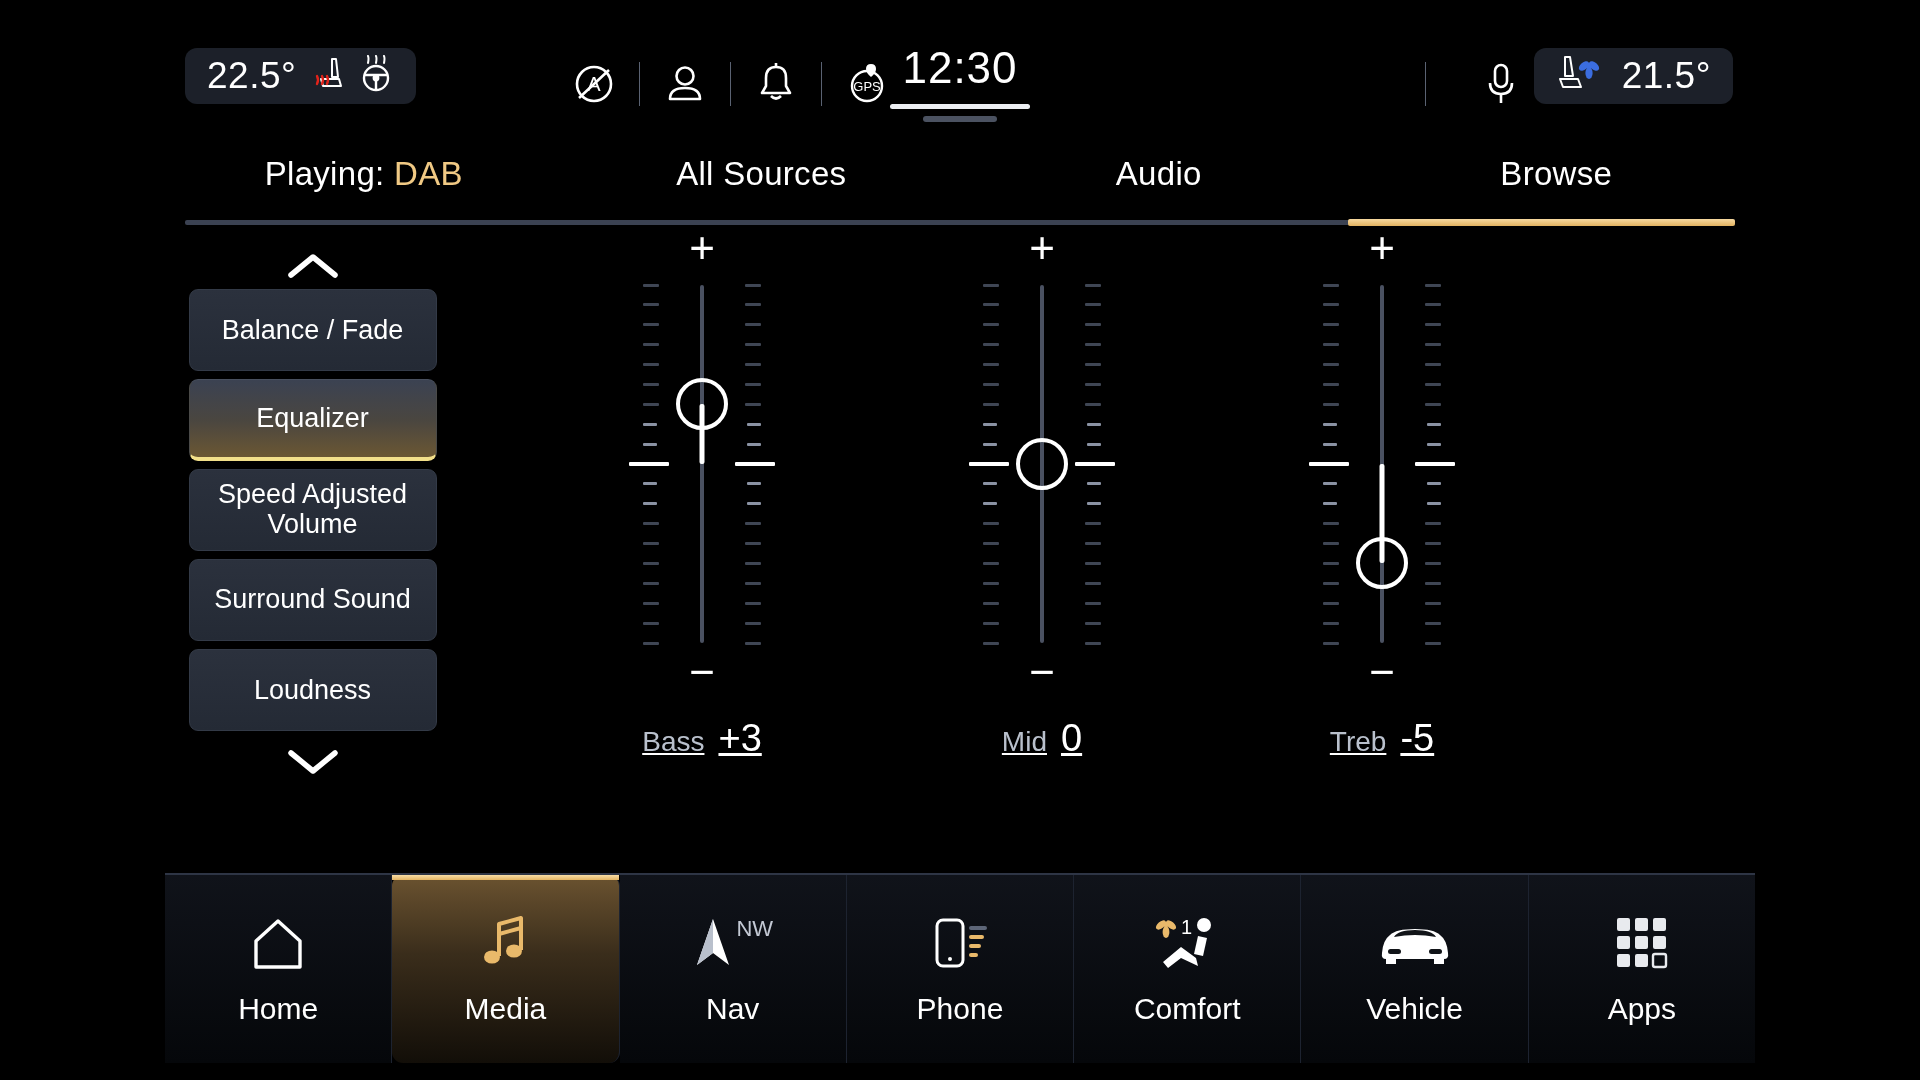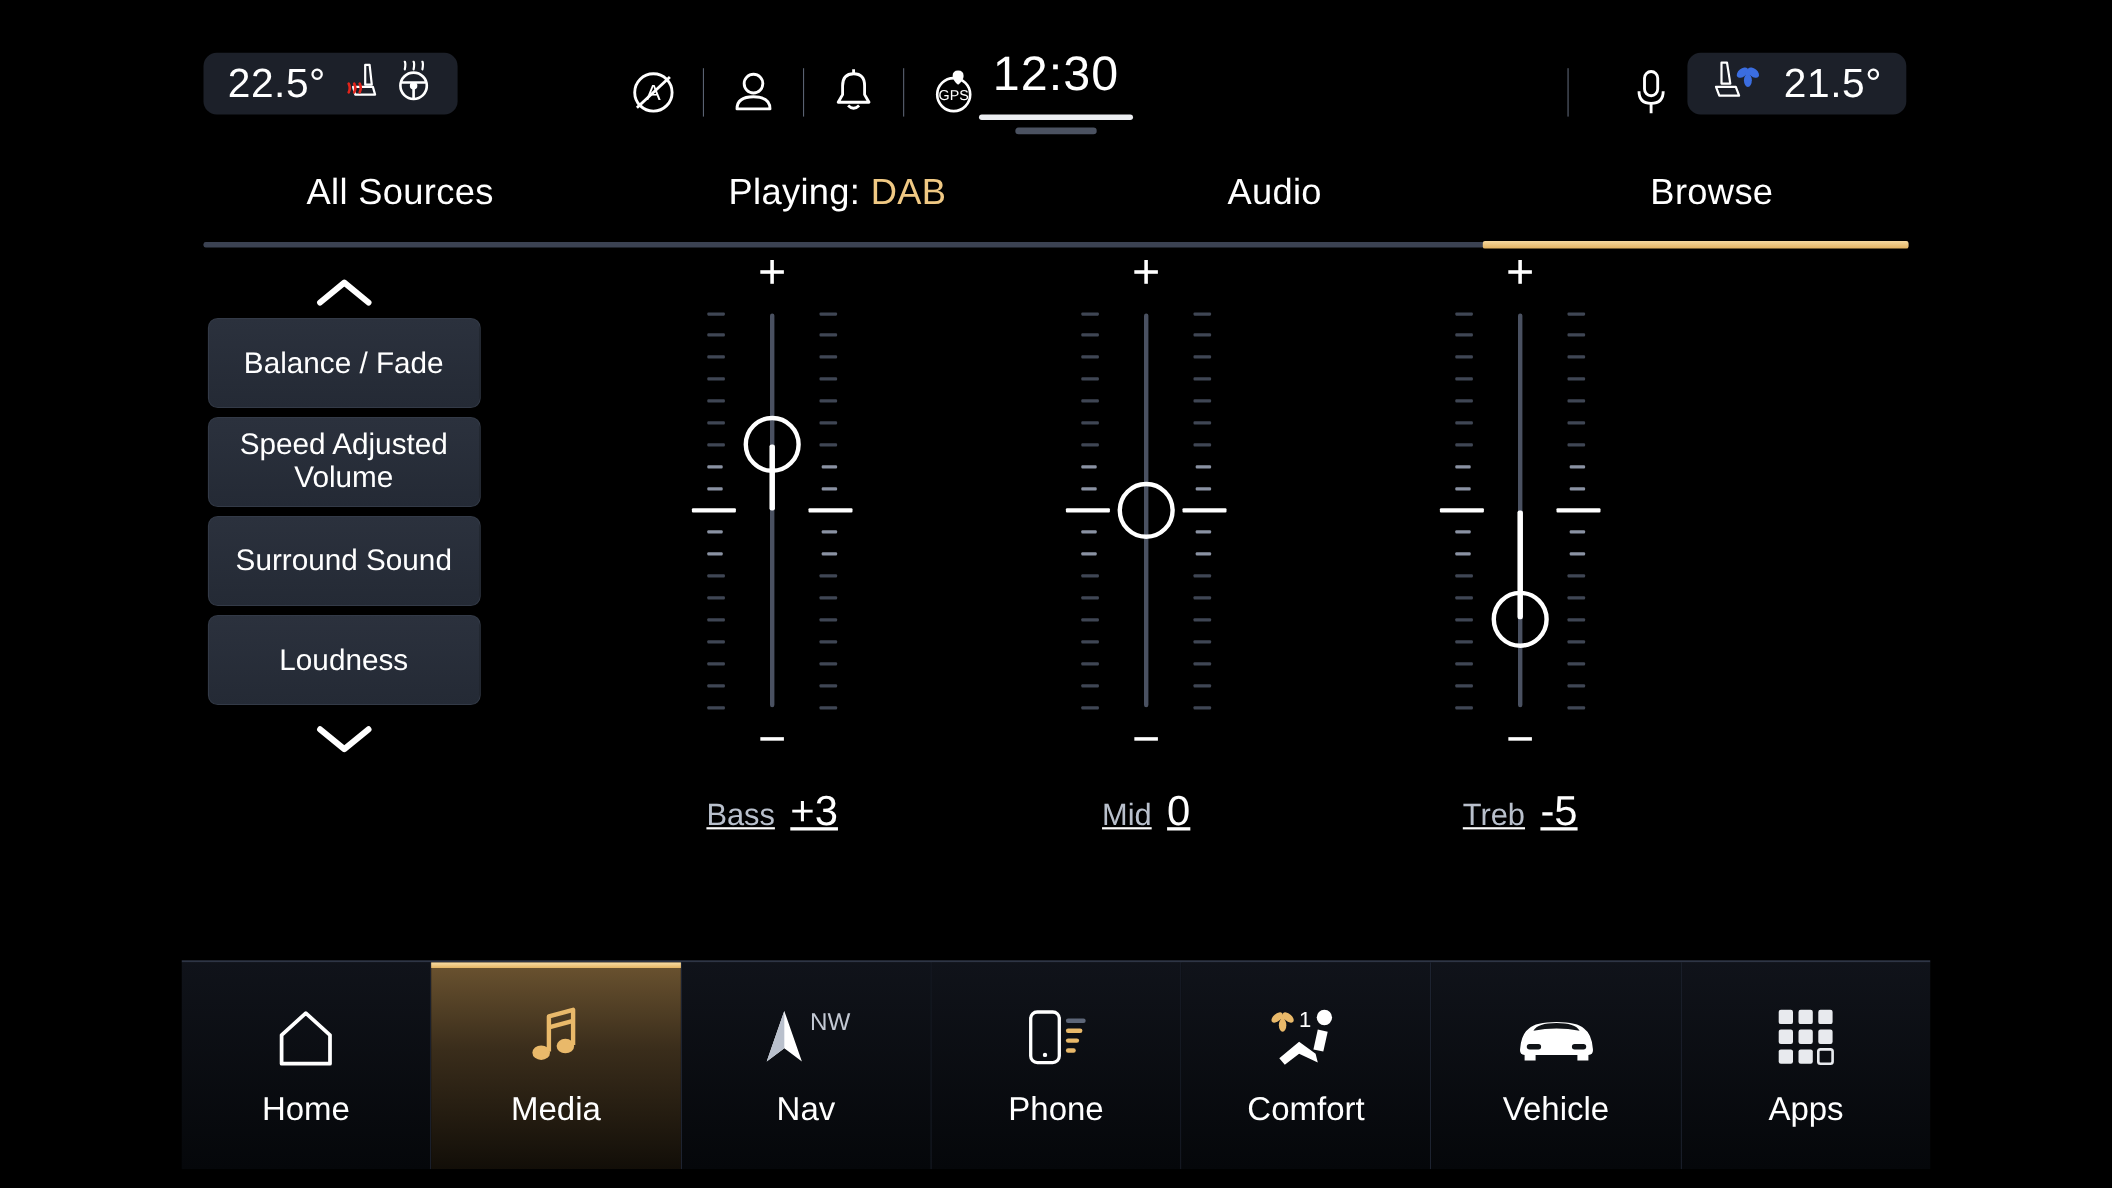--- a/index.html
+++ b/index.html
@@ -106,20 +106,21 @@
                border-top:2px solid #2e3545; display:flex; }
   .navbtn { flex:1; position:relative; display:flex; flex-direction:column;
             align-items:center; justify-content:center; gap:18px;
             background:linear-gradient(180deg,#10131a 0%,#05070a 100%);
             border-right:1px solid #1d2330; }
   .navbtn:last-child { border-right:none; }
   .navbtn .nlabel { font-size:30px; color:#fff; font-weight:300; }
   .navbtn .nicon { height:62px; display:flex; align-items:center; justify-content:center; }
   .navbtn.active {
     background:linear-gradient(180deg,#6b5330 0%,#3a2d1b 42%,#120e08 100%);
+    border-radius:11px;
   }
   .navbtn.active::before {
     content:""; position:absolute; top:0; left:0; right:0; height:5px;
     background:linear-gradient(180deg,#f8dda6,#e3b463);
   }
   .nav-nw { font-size:22px; color:#c3c9d4; margin-left:2px; align-self:flex-start; margin-top:4px; }
 </style>
 </head>
 <body>
 
@@ -208,41 +209,42 @@
             <ellipse cx="33" cy="19" rx="3.6" ry="6"></ellipse>
             <circle cx="33" cy="12" r="2.6"></circle>
           </g>
         </svg>
       </span>
       <span class="temp-val">21.5°</span>
     </div>
   </div>
 
   <div id="tabbar">
-    <div class="tab">All Sources</div>
     <div class="tab">
       <span>Playing:</span>&nbsp;<span class="accent">DAB</span>
     </div>
+    <div class="tab">All Sources</div>
     <div class="tab">Audio</div>
     <div class="tab">Browse</div>
   </div>
   <div id="tabline">
     <div class="active-seg"></div>
   </div>
 
   <div id="main">
 
     <div id="sidebar">
       <div class="chev">
         <svg width="54" height="30" viewBox="0 0 54 30">
           <polyline points="5,24 27,6 49,24" fill="none" stroke="#fff" stroke-width="5.5" stroke-linecap="round" stroke-linejoin="round"></polyline>
         </svg>
       </div>
 
       <div class="menu-btn">Balance / Fade</div>
+      <div class="menu-btn selected">Equalizer</div>
       <div class="menu-btn two-line">Speed Adjusted Volume</div>
       <div class="menu-btn two-line">Surround Sound</div>
       <div class="menu-btn">Loudness</div>
 
       <div class="chev">
         <svg width="54" height="30" viewBox="0 0 54 30">
           <polyline points="5,6 27,24 49,6" fill="none" stroke="#fff" stroke-width="5.5" stroke-linecap="round" stroke-linejoin="round"></polyline>
         </svg>
       </div>
     </div>

